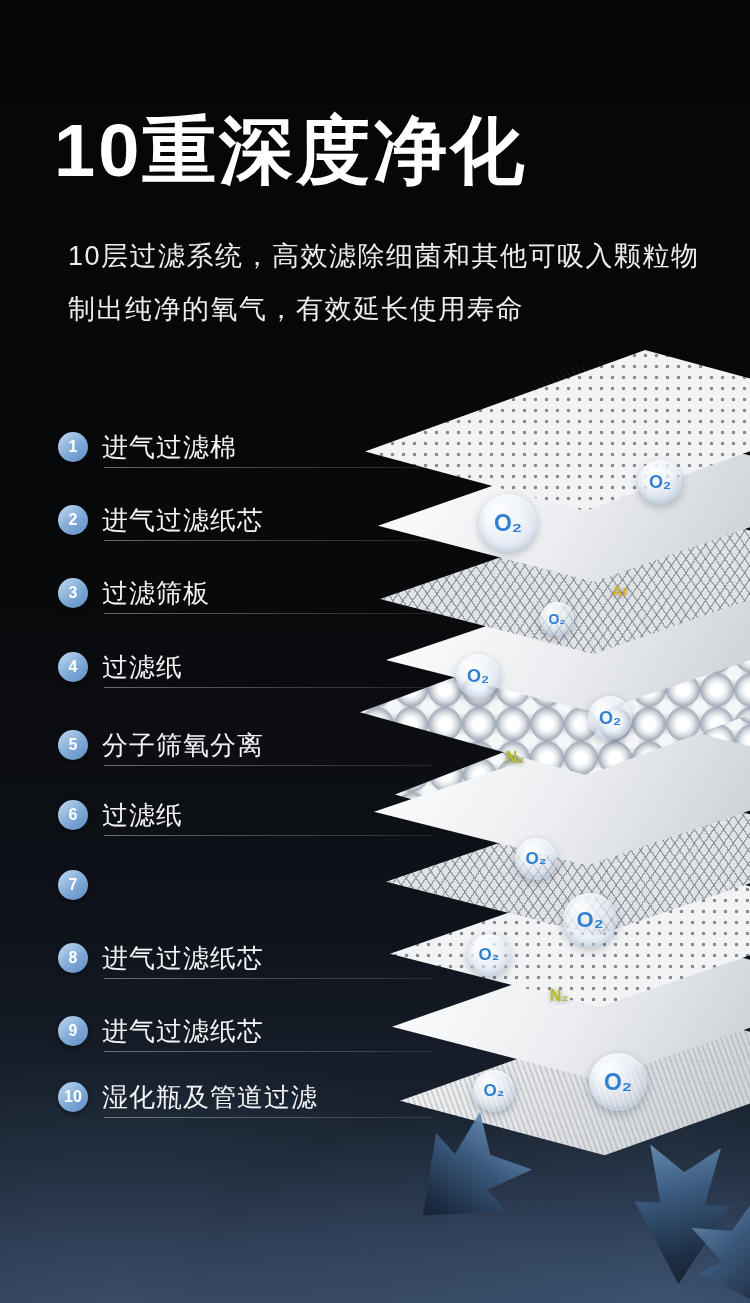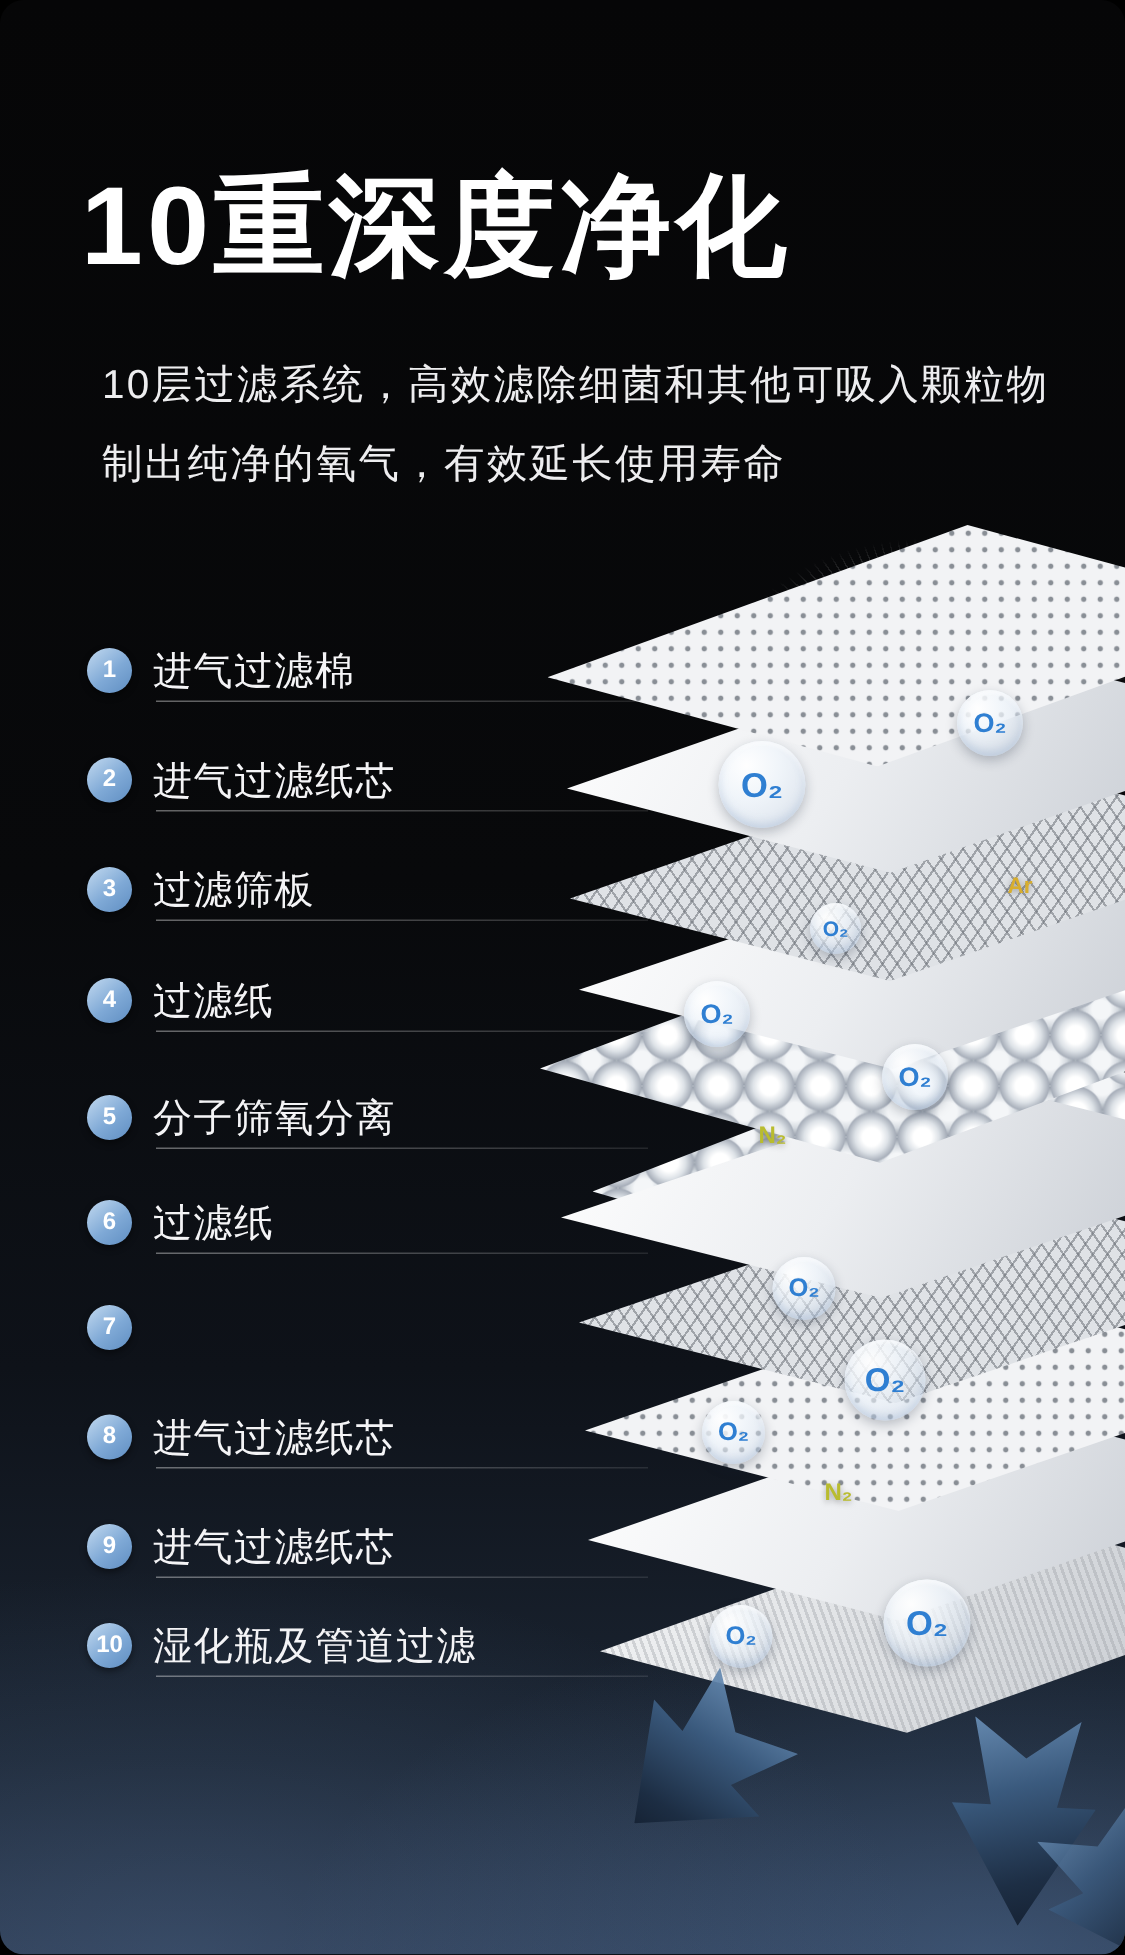--- a/index.html
+++ b/index.html
@@ -1,18 +1,18 @@
 <!DOCTYPE html>
 <html><head>
 <meta charset="utf-8">
 <style>
   html,body{margin:0;padding:0;background:#000;}
   .canvas{position:relative;width:750px;height:1303px;overflow:hidden;
     background:linear-gradient(180deg,#060607 0%,#08090b 45%,#0e1219 70%,#1b2533 90%,#2a384e 100%);
-    font-family:"Liberation Sans","DejaVu Sans",sans-serif;border-radius:16px;}
+    font-family:"Liberation Sans","DejaVu Sans",sans-serif;}
   .glow{position:absolute;left:0;right:0;bottom:0;height:330px;z-index:1;
     background:radial-gradient(ellipse at 16% 100%, rgba(90,120,160,.30), transparent 55%),
                radial-gradient(ellipse at 88% 100%, rgba(90,125,170,.38), transparent 50%);}
   .title{position:absolute;left:54px;top:102px;z-index:30;margin:0;
     font-size:74px;font-weight:bold;color:#ffffff;letter-spacing:3px;}
   .desc{position:absolute;left:68px;top:236px;z-index:30;}
   .desc p{margin:0 0 12px 0;font-size:27px;line-height:1.5;color:#ededef;letter-spacing:1.5px;}
   .list{position:absolute;left:58px;top:0;width:374px;z-index:30;list-style:none;margin:0;padding:0;}
   .item{position:absolute;left:0;width:100%;height:40px;display:flex;align-items:center;gap:14px;}
   .num{flex:0 0 30px;width:30px;height:30px;border-radius:50%;display:flex;align-items:center;justify-content:center;
@@ -86,21 +86,21 @@
   <div class="layer sheet-dotted" style="left:390px;top:862px;width:475px;height:158px;z-index:4;"></div>
   <div class="layer sheet-white" style="left:392px;top:935px;width:470px;height:158px;z-index:3;"></div>
   <div class="layer sheet-fiber" style="left:400px;top:1008px;width:465px;height:160px;z-index:2;"></div>
 
   <div class="bubble o2" style="left:638px;top:460px;width:44px;height:44px;font-size:18px;">
       <span>O₂</span>
     </div>
   <div class="bubble o2" style="left:479px;top:494px;width:58px;height:58px;font-size:23px;">
       <span>O₂</span>
     </div>
-  <div class="bubble ar plain" style="left:663px;top:573px;width:34px;height:34px;font-size:15px;">
+  <div class="bubble ar plain" style="left:603px;top:573px;width:34px;height:34px;font-size:15px;">
       <span>Ar</span>
     </div>
   <div class="bubble o2" style="left:540px;top:602px;width:34px;height:34px;font-size:14px;">
       <span>O₂</span>
     </div>
   <div class="bubble o2" style="left:456px;top:654px;width:44px;height:44px;font-size:18px;">
       <span>O₂</span>
     </div>
   <div class="bubble o2" style="left:588px;top:696px;width:44px;height:44px;font-size:18px;">
       <span>O₂</span>

